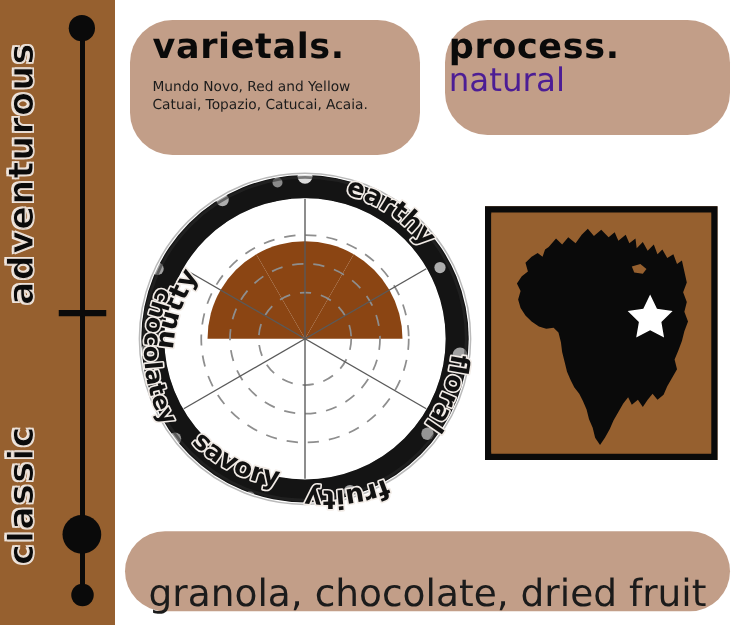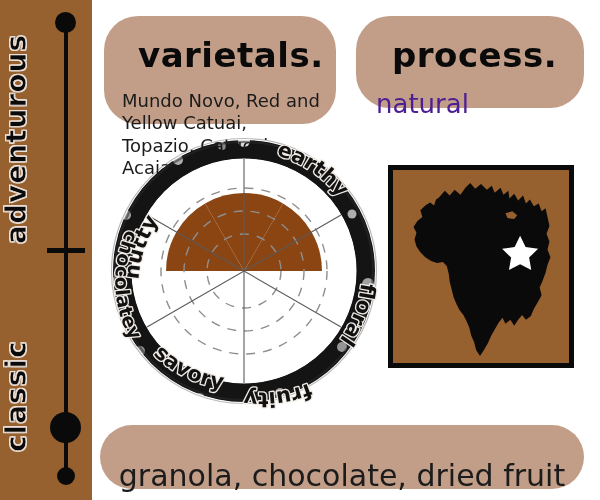--- a/index.html
+++ b/index.html
@@ -83,46 +83,46 @@
     box-sizing: border-box;
   }
   #panel-varietals {
     left: 104px; top: 16px;
     width: 232px; height: 108px;
     padding: 6px 16px 0 18px;
   }
   #panel-process {
     left: 356px; top: 16px;
     width: 228px; height: 92px;
-    padding: 6px 16px 0 20px;
+    padding: 6px 16px 0 3px;
   }
   #panel-flavors {
     left: 100px; top: 425px;
     width: 484px; height: 64px;
     border-radius: 32px;
     display: flex;
     align-items: center;
     justify-content: center;
   }
   .panel-heading {
     font-family: "DejaVu Sans", "Liberation Sans", sans-serif;
     font-weight: 700;
-    font-size: 34px;
+    font-size: 28px;
     letter-spacing: 0.5px;
     color: #0a0a0a;
     line-height: 1.05;
-    margin: 16px;
+    margin: 0;
   }
   .panel-body {
     font-family: "DejaVu Sans", "Liberation Sans", sans-serif;
     font-weight: 400;
-    font-size: 18px;
+    font-size: 11px;
     color: #1b1b1b;
     line-height: 1.25;
-    margin: 2px 0 0 0;
+    margin: 12px 0 0 0;
   }
   #process-value {
     font-family: "DejaVu Sans", "Liberation Sans", sans-serif;
     font-weight: 400;
     font-size: 26px;
     color: #4c1d95;
     line-height: 1.1;
     margin: 0;
   }
   #flavors-text {

